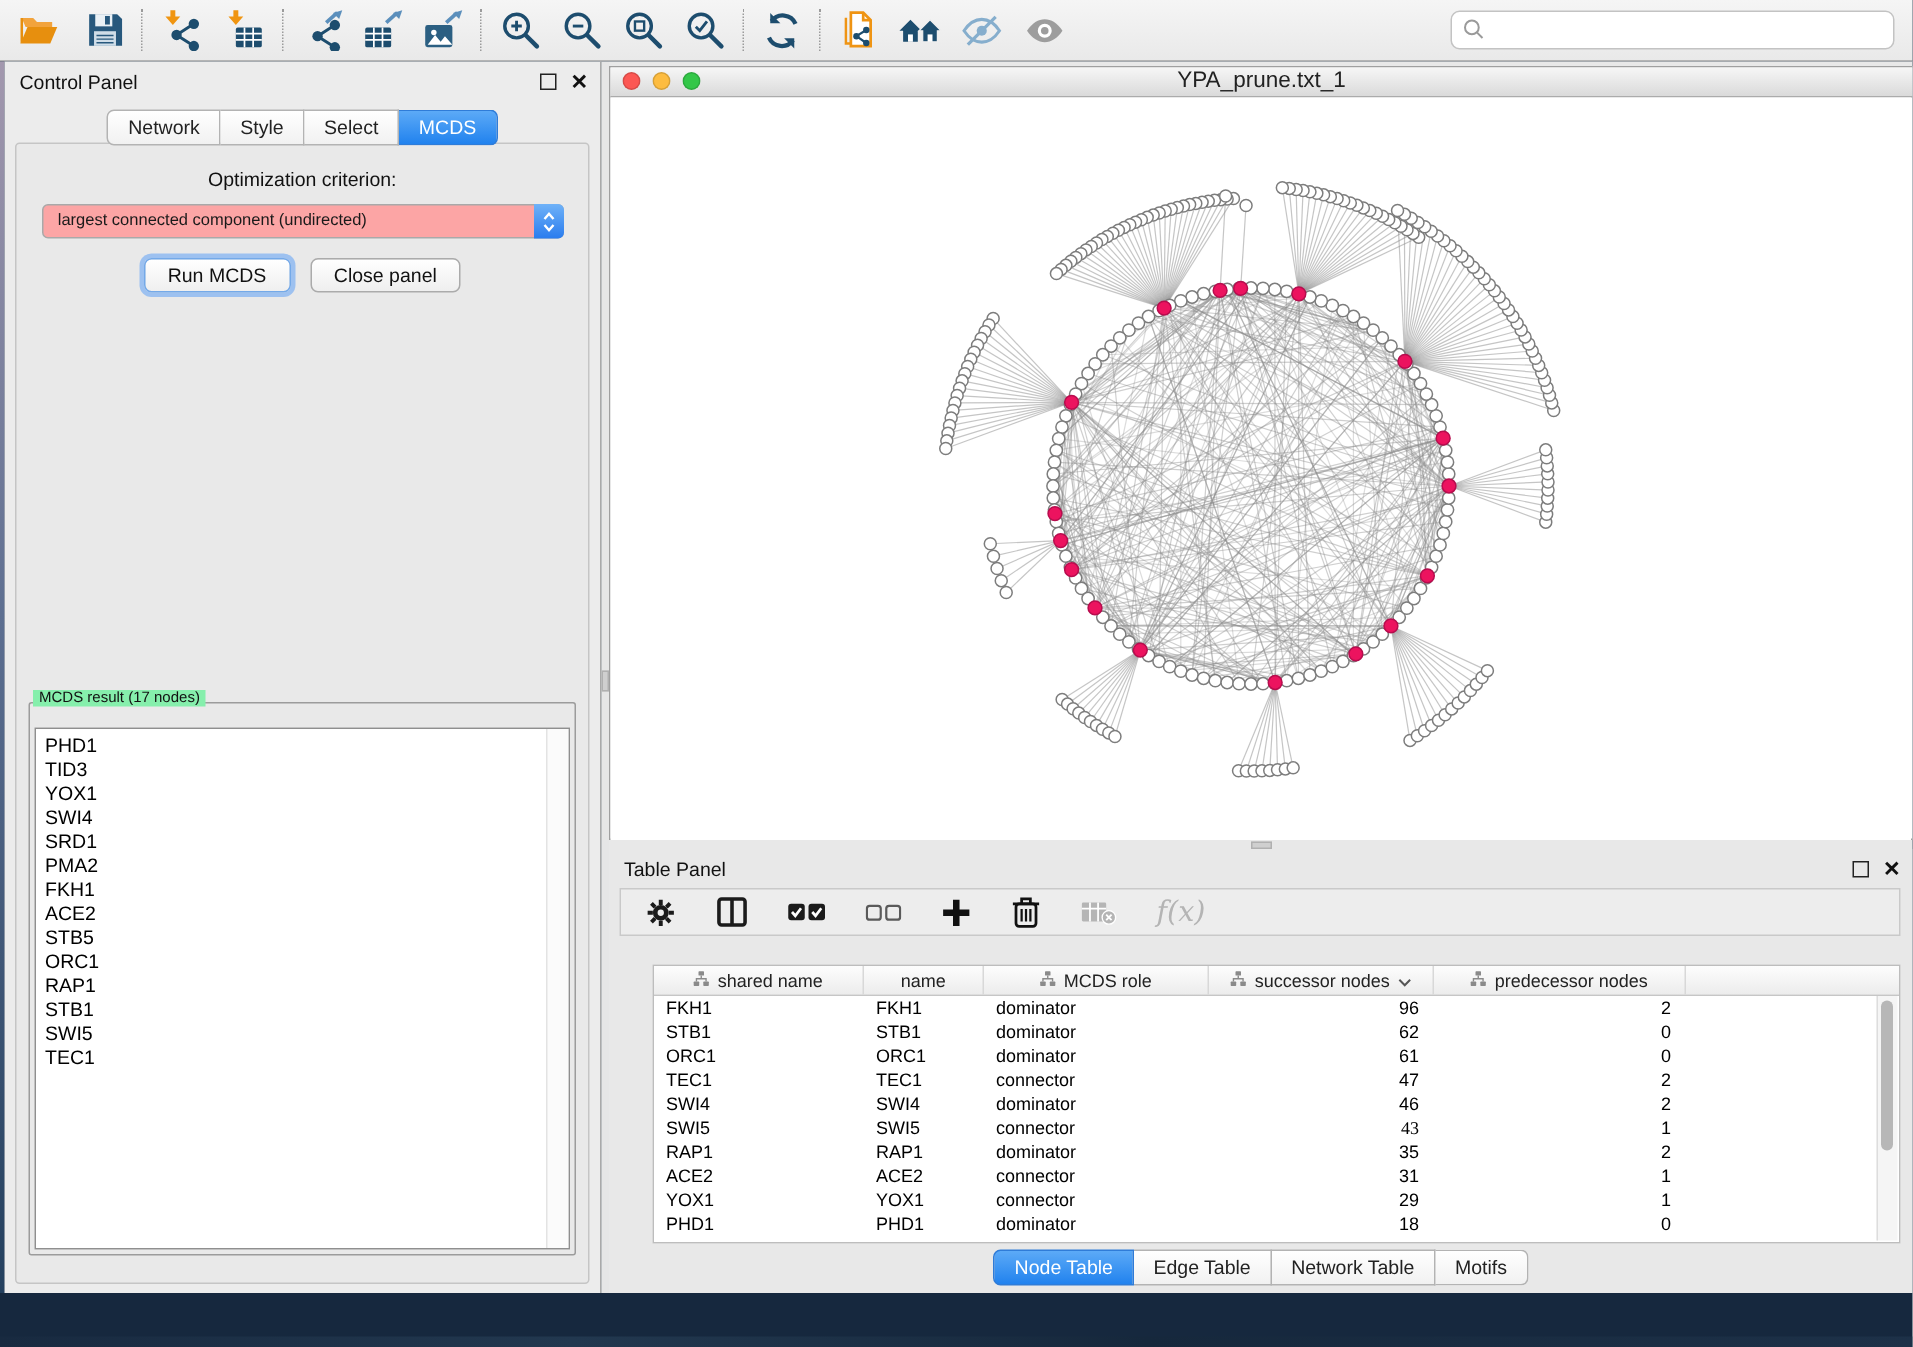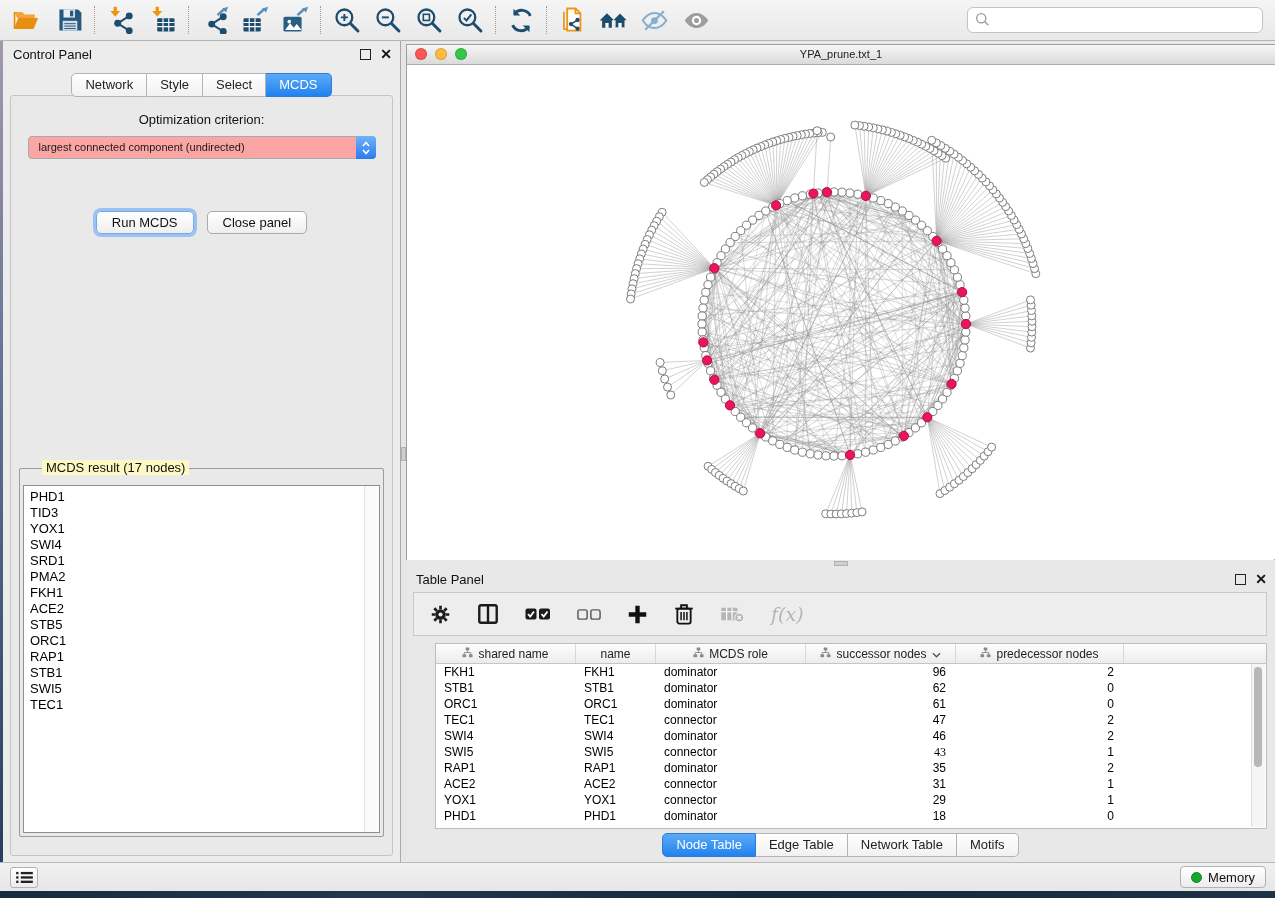--- a/index.html
+++ b/index.html
@@ -37,47 +37,47 @@
   .cp-content{position:absolute;left:7px;right:7px;top:54px;bottom:6px;
     background:#e9e9e9;border:1px solid #c5c5c5;border-radius:3px;}
   .opt-label{text-align:center;margin-top:16px;font-size:13px;color:#111;}
   .combo{position:relative;margin:9px auto 0;width:348px;height:23px;background:#fca5a5;
     border:1px solid #a9a9a9;border-radius:4px;box-sizing:border-box;font-size:11px;}
   .combo-text{display:block;line-height:21px;padding-left:10px;white-space:nowrap;overflow:hidden;}
   .combo-step{position:absolute;right:-1px;top:-1px;width:20px;height:23px;border-radius:0 4px 4px 0;
     background:linear-gradient(#6fb2f8,#2a7cee);display:flex;align-items:center;justify-content:center;}
   .btn-row{display:flex;justify-content:center;gap:13px;margin-top:13px;}
   .btn{height:23px;padding:0 15px;font-size:13px;line-height:21px;color:#111;
-    background:linear-gradient(#ffffff,#efefef);border:1px solid #ababab;border-radius:5px;cursor:default;margin-top:39px;}
+    background:linear-gradient(#ffffff,#efefef);border:1px solid #ababab;border-radius:5px;cursor:default;}
   .btn.focused{box-shadow:0 0 0 3px rgba(94,160,245,.55);border-color:#74a9e8;}
   .groupbox{position:absolute;left:8px;right:8px;top:372px;bottom:18px;
     border:1px solid #9c9c9c;border-radius:2px;}
-  .legend{position:absolute;top:-9px;left:22px;background:#fef9c3;padding:0 4px;font-size:13px;color:#111;}
+  .legend{position:absolute;top:-9px;left:2px;background:#86efac;padding:0 4px;font-size:10px;color:#111;}
   .mcds-list{position:absolute;left:3px;right:3px;top:16px;bottom:3px;background:#fff;
     border:1px solid #8f8f8f;overflow:hidden;}
   .mcds-scroll{position:absolute;right:0;top:0;bottom:0;width:14px;background:#fbfbfb;border-left:1px solid #e3e3e3;}
   .list-items{padding:3px 0 0 6px;}
   .list-item{font-size:13px;line-height:16px;color:#000;}
   
   .vsplit{position:absolute;left:401px;top:41px;width:5px;height:821px;background:#e6e6e6;}
   .vsplit .grip{position:absolute;left:0;top:406px;width:5px;height:14px;background:#cfcfcf;border:1px solid #b0b0b0;box-sizing:border-box;}
   .rightcol{position:absolute;left:406px;top:41px;width:869px;height:821px;background:#e8e8e8;}
   .netwin{position:absolute;left:0;top:3px;width:869px;height:516px;box-sizing:border-box;
     background:#fff;border:1px solid #9f9f9f;border-right:none;}
   .net-titlebar{position:relative;height:19px;background:linear-gradient(#f6f6f6,#dadada);
     border-bottom:1px solid #ababab;}
   .tlights{position:absolute;left:8px;top:3px;display:flex;gap:8px;}
   .tl{width:12px;height:12px;border-radius:50%;box-sizing:border-box;border:1px solid rgba(0,0,0,.15);}
-  .net-title{text-align:center;font-size:11px;line-height:18px;color:#222;}
+  .net-title{text-align:center;font-size:15px;line-height:18px;color:#222;}
   .net-canvas{position:relative;width:867px;height:495px;background:#fff;}
   .hsplit{position:absolute;left:0;top:519px;width:869px;height:6px;}
   .hsplit .grip{position:absolute;left:428px;top:1px;width:14px;height:5px;background:#cfcfcf;border:1px solid #b0b0b0;box-sizing:border-box;}
   
   .tpanel{position:absolute;left:0;top:525px;width:869px;height:296px;background:#e8e8e8;}
-  .tp-toolbar{position:absolute;left:7px;right:8px;top:26px;height:44px;box-sizing:border-box;
+  .tp-toolbar{position:absolute;left:7px;right:8px;top:26px;height:32px;box-sizing:border-box;
     background:#ededed;border:1px solid #c9c9c9;display:flex;align-items:center;gap:26px;padding-left:16px;}
   .tpi{display:flex;align-items:center;justify-content:center;}
   .fx{font-family:"DejaVu Serif",serif;font-style:italic;font-size:19px;color:#b4b4b4;}
   .tp-table{position:absolute;left:7px;right:8px;top:77px;height:186px;box-sizing:border-box;
     background:#fff;border:1px solid #bdbdbd;overflow:hidden;margin-left:22px;}
   .thead{display:flex;height:19px;background:linear-gradient(#fdfdfd,#ececec);border-bottom:1px solid #c6c6c6;}
   .th{box-sizing:border-box;border-right:1px solid #d8d8d8;display:flex;align-items:center;justify-content:center;
     gap:5px;font-size:12px;color:#222;}
   .thlabel{white-space:nowrap;}
   .tbody{position:relative;}
@@ -1314,33 +1314,15 @@
       </div>
       <div class="tp-tabs seg">
           <div class="seg-tab active">Node Table</div>
           <div class="seg-tab">Edge Table</div>
           <div class="seg-tab">Network Table</div>
           <div class="seg-tab">Motifs</div>
         </div>
     </div>
   </div>
 
-  <div class="statusbar">
-    <span class="sb-list-btn">
-      <svg viewBox="0 0 18 14" width="17" height="13">
-          <g fill="#222">
-            <rect x="0" y="1" width="2.5" height="2.5"></rect>
-            <rect x="5" y="1" width="13" height="2.5"></rect>
-            <rect x="0" y="5.7" width="2.5" height="2.5"></rect>
-            <rect x="5" y="5.7" width="13" height="2.5"></rect>
-            <rect x="0" y="10.4" width="2.5" height="2.5"></rect>
-            <rect x="5" y="10.4" width="13" height="2.5"></rect>
-          </g>
-        </svg>
-    </span>
-    <span class="mem-btn">
-      <span class="mem-dot"></span>
-      <span>Memory</span>
-    </span>
-  </div>
 
   <div class="wp-bottom"></div>
 </div>
 
 </body></html>

